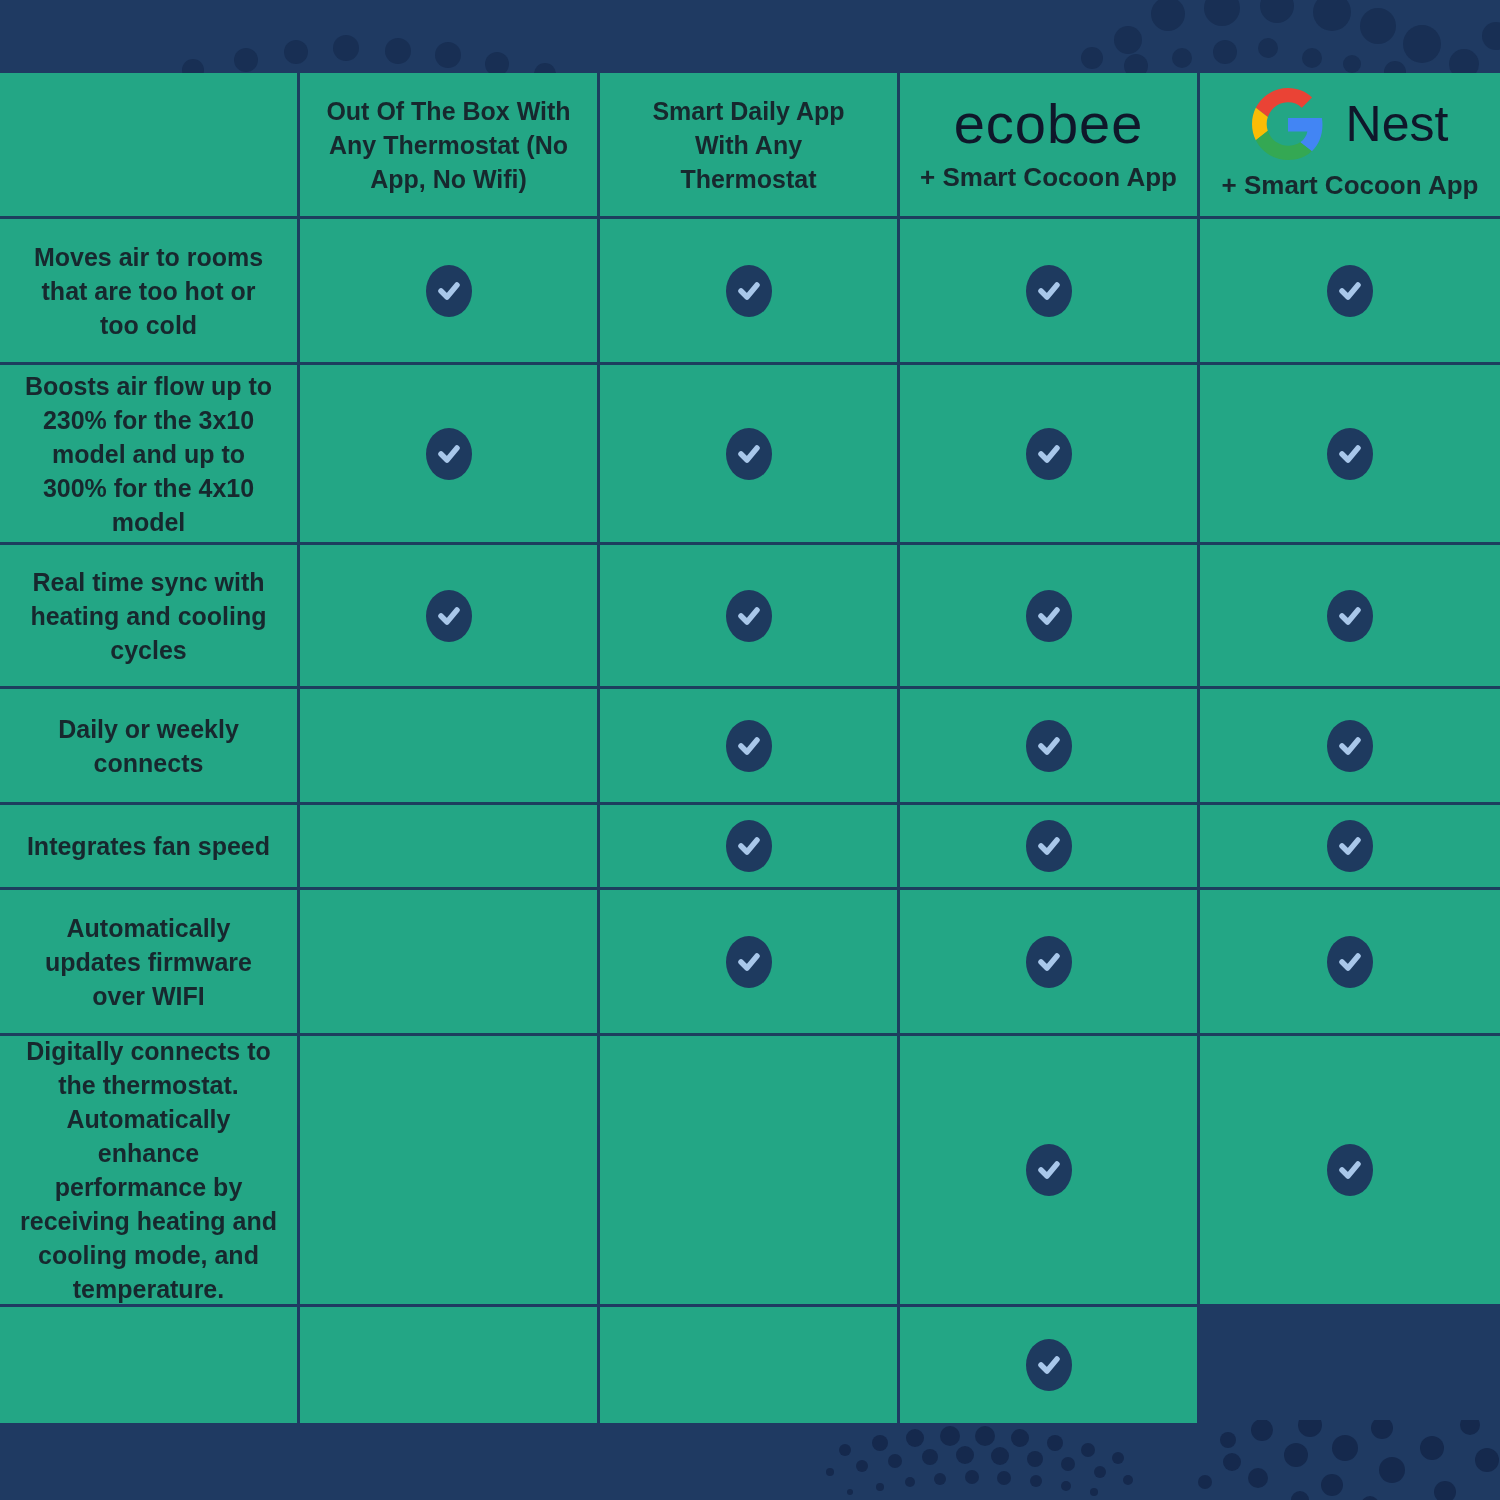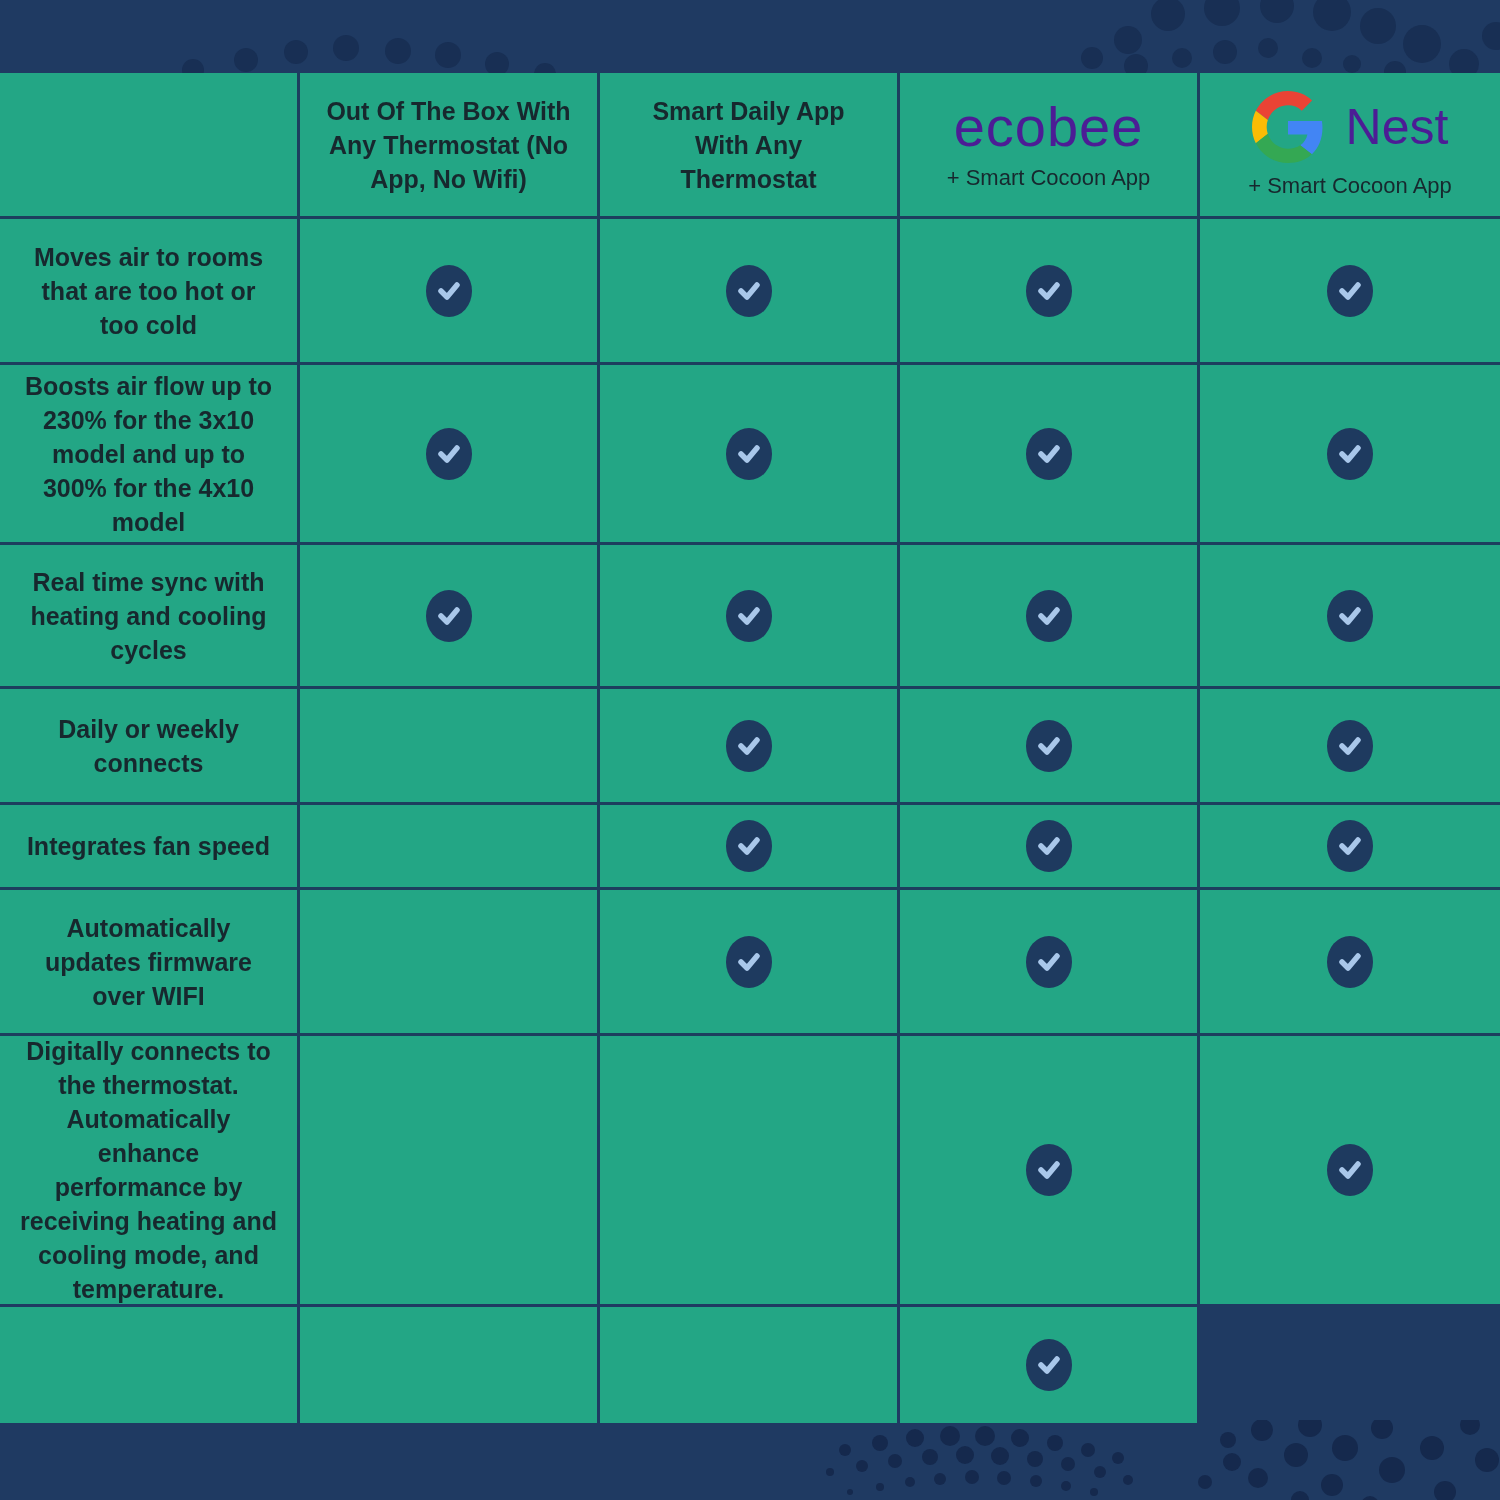--- a/index.html
+++ b/index.html
@@ -30,26 +30,26 @@
   .feature-label{
     font-size:25px;font-weight:700;line-height:34px;
     padding:0 20px;
   }
   .head-label{
     font-size:25px;font-weight:700;line-height:34px;
     padding:0 18px;max-width:250px;
   }
   .brand-col{flex-direction:column;gap:10px;}
   .brand-ecobee{
-    font-size:56px;font-weight:400;letter-spacing:1px;color:#4c1d95;
+    font-size:56px;font-weight:400;letter-spacing:1px;color:#0f172a;
     line-height:1;
   }
-  .brand-sub{font-size:22px;font-weight:400;}
+  .brand-sub{font-size:26px;font-weight:700;}
   .nest-row{display:flex;align-items:center;gap:22px;}
-  .brand-nest{font-size:50px;font-weight:400;color:#4c1d95;line-height:1;}
+  .brand-nest{font-size:50px;font-weight:400;color:#0f172a;line-height:1;}
   .g-icon{width:72px;height:72px;display:block;}
 
   .check{
     width:46px;height:52px;border-radius:50%;
     background:#1e3a5f;
     display:flex;align-items:center;justify-content:center;
   }
 </style>
 </head>
 <body>

